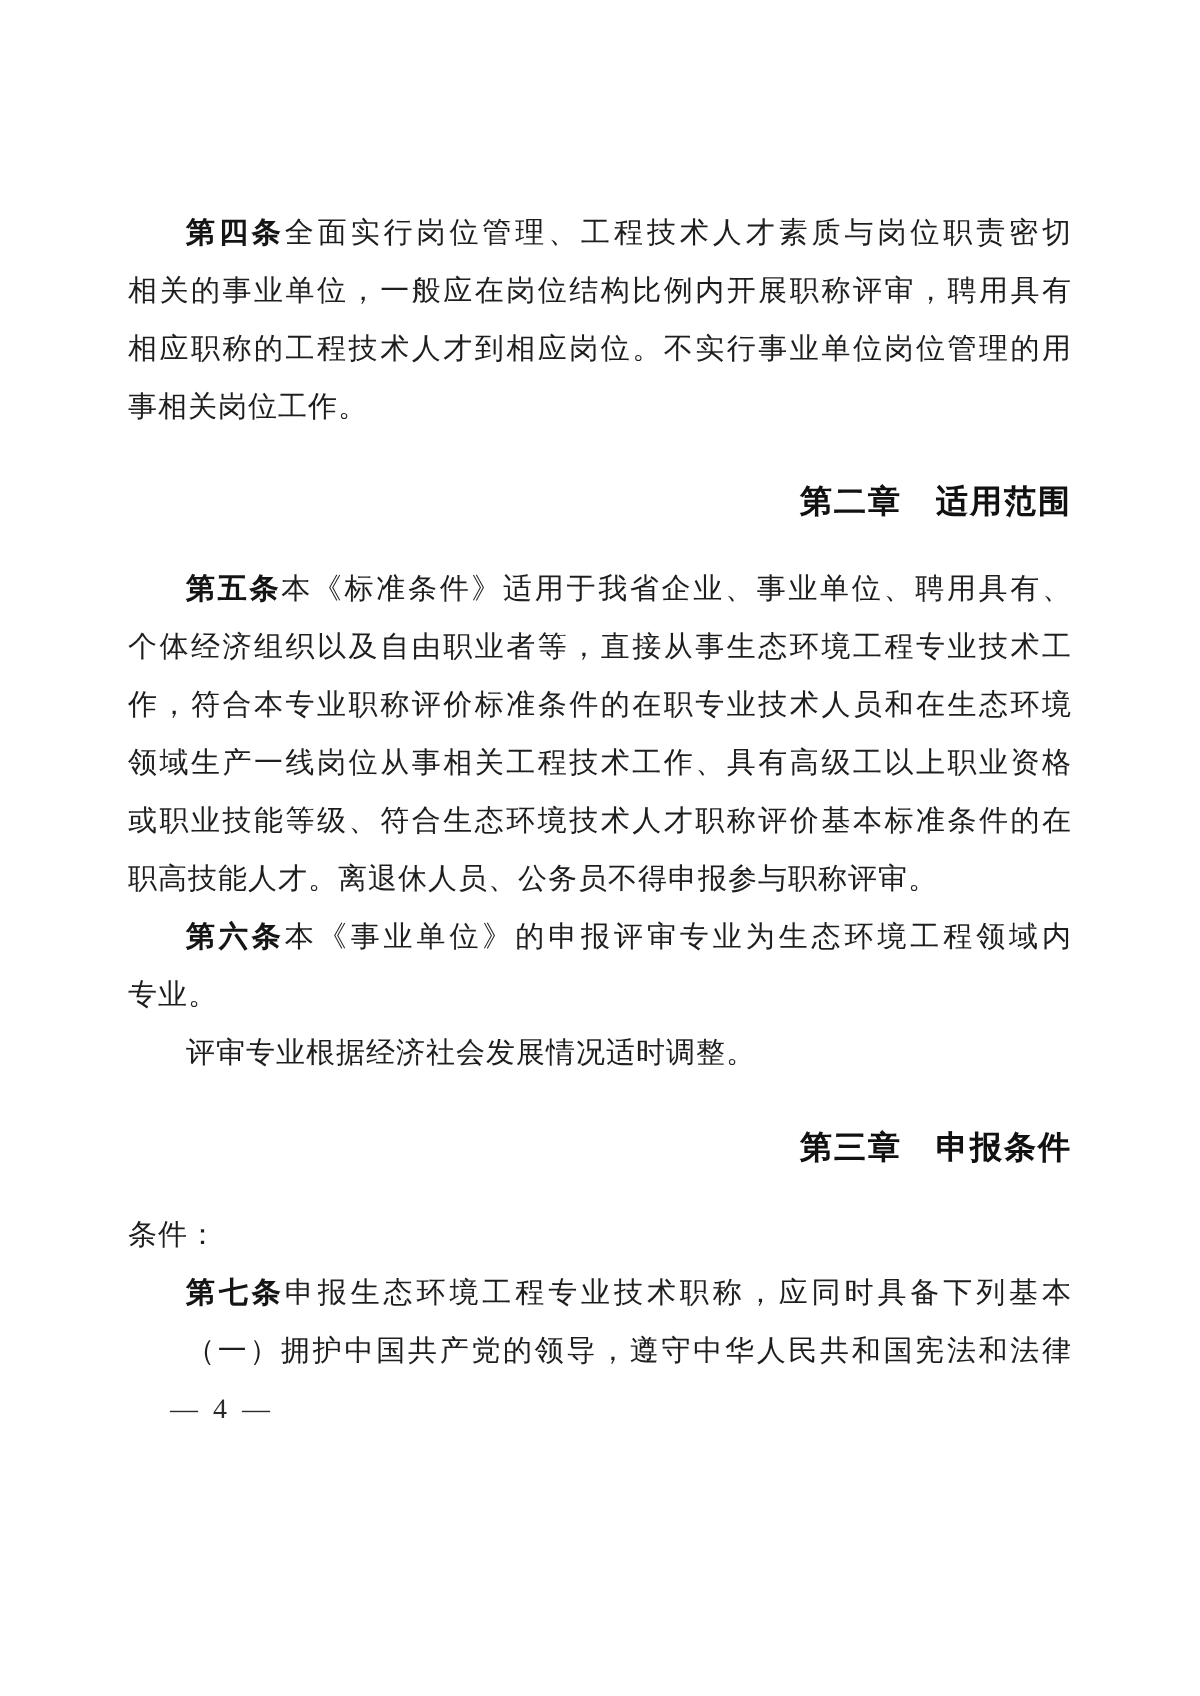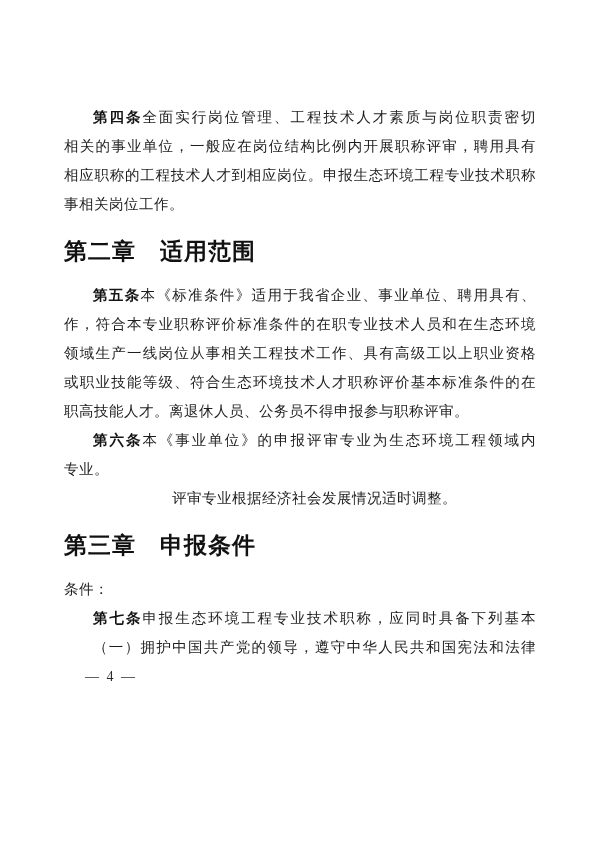--- a/index.html
+++ b/index.html
@@ -19,60 +19,61 @@
     letter-spacing: 0.5px;
     line-height: 29px;
     height: 29px;
     text-align: left;
     white-space: normal;
   }
   .fill {
     text-align: justify;
     text-align-last: justify;
   }
-  .ind { padding-left: 29px; text-align: center; }
+  .ind { padding-left: 29px; }
   .term {
     font-weight: bold;
     color: #151515;
     margin-right: 0;
   }
   .chapter {
-    font-size: 23px;
+    font-size: 16px;
     font-weight: bold;
     color: #111111;
     line-height: 30px;
-    text-align: left;
+    text-align: right;
     letter-spacing: 1px;
     margin: 18px 0 14px 0;
   }
   .para { margin: 0; }
   .footer {
     font-size: 14px;
     line-height: 29px;
     letter-spacing: 2px;
     padding-left: 21px;
     color: #2a2a2a;
   }
 </style>
 </head>
 <body>
 
 <div class="page">
 
   <div class="para">
     <div class="ln fill ind"><span class="term">第四条</span><span>全面实行岗位管理、工程技术人才素质与岗位职责密切</span></div>
     <div class="ln fill">相关的事业单位，一般应在岗位结构比例内开展职称评审，聘用具有</div>
-    <div class="ln fill">相应职称的工程技术人才到相应岗位。申报生态环境工程专业技术职称</div>
+    <div class="ln fill">相应职称的工程技术人才到相应岗位。不实行事业单位岗位管理的用</div>
     <div class="ln">事相关岗位工作。</div>
   </div>
 
   <div class="chapter">第二章　适用范围</div>
 
   <div class="para">
     <div class="ln fill ind"><span class="term">第五条</span><span>本《标准条件》适用于我省企业、事业单位、聘用具有、</span></div>
+    <div class="ln fill">个体经济组织以及自由职业者等，直接从事生态环境工程专业技术工</div>
     <div class="ln fill">作，符合本专业职称评价标准条件的在职专业技术人员和在生态环境</div>
     <div class="ln fill">领域生产一线岗位从事相关工程技术工作、具有高级工以上职业资格</div>
     <div class="ln fill">或职业技能等级、符合生态环境技术人才职称评价基本标准条件的在</div>
     <div class="ln">职高技能人才。离退休人员、公务员不得申报参与职称评审。</div>
   </div>
 
   <div class="para">
     <div class="ln fill ind"><span class="term">第六条</span><span>本《事业单位》的申报评审专业为生态环境工程领域内</span></div>
     <div class="ln">专业。</div>
   </div>

